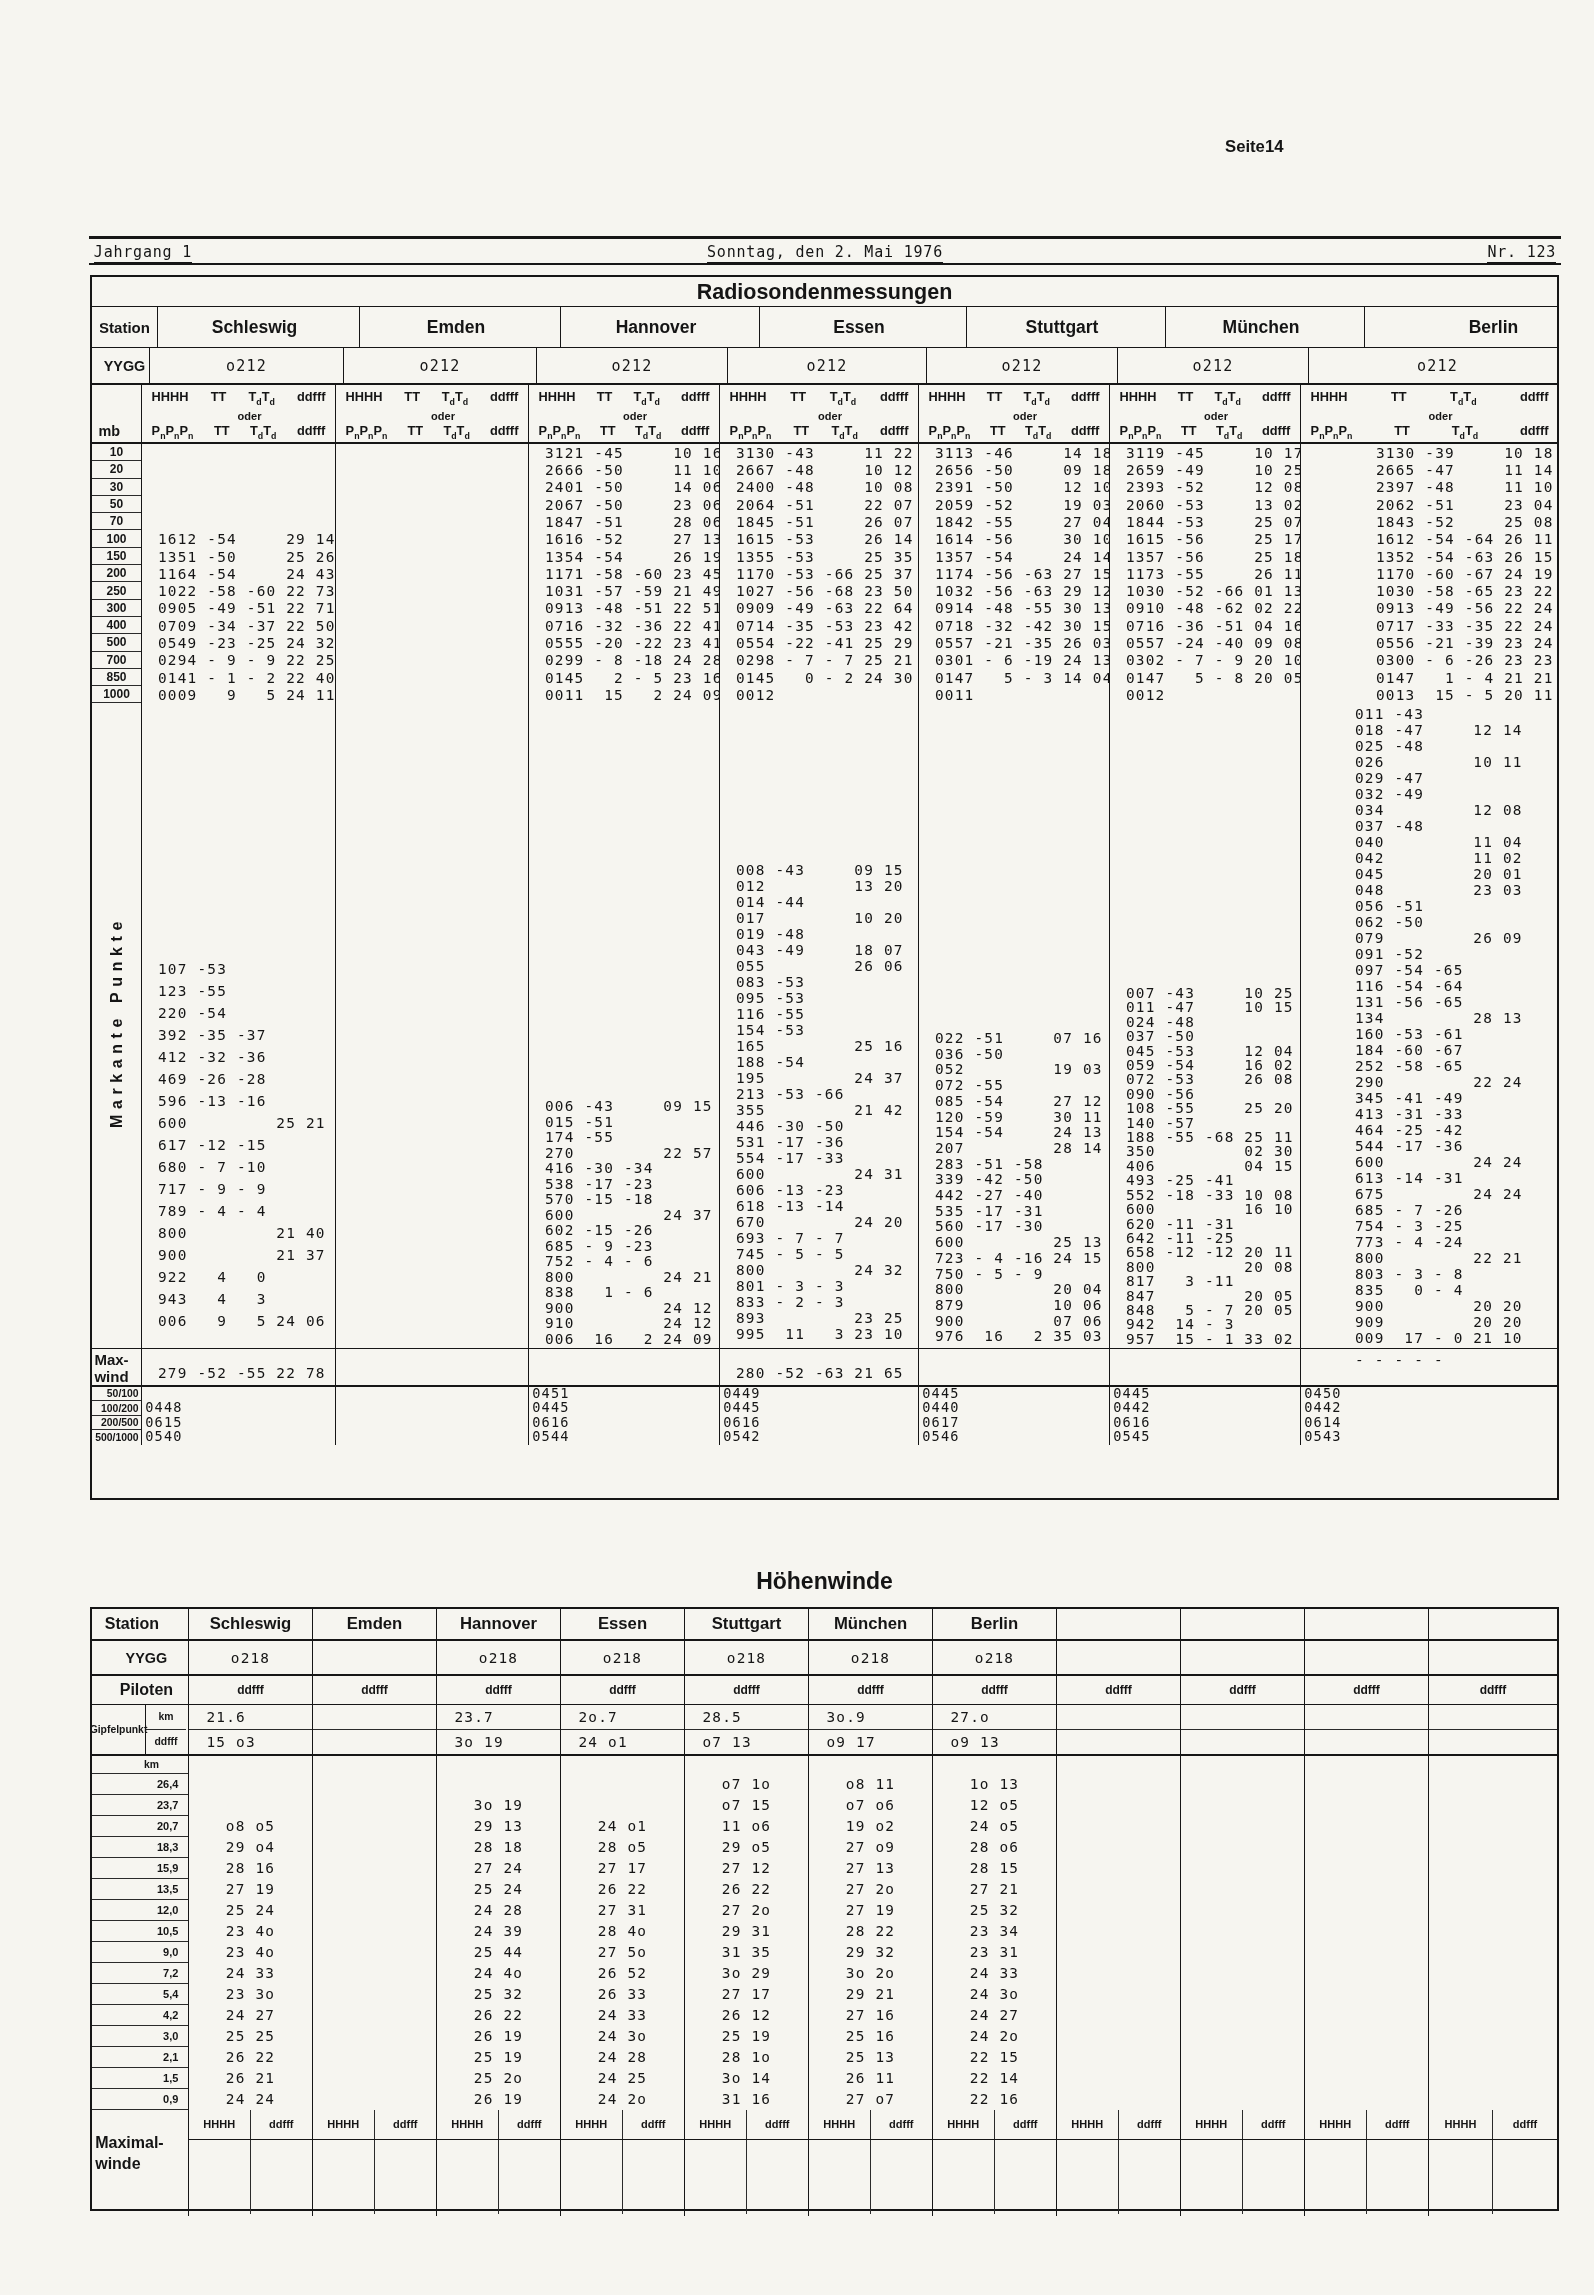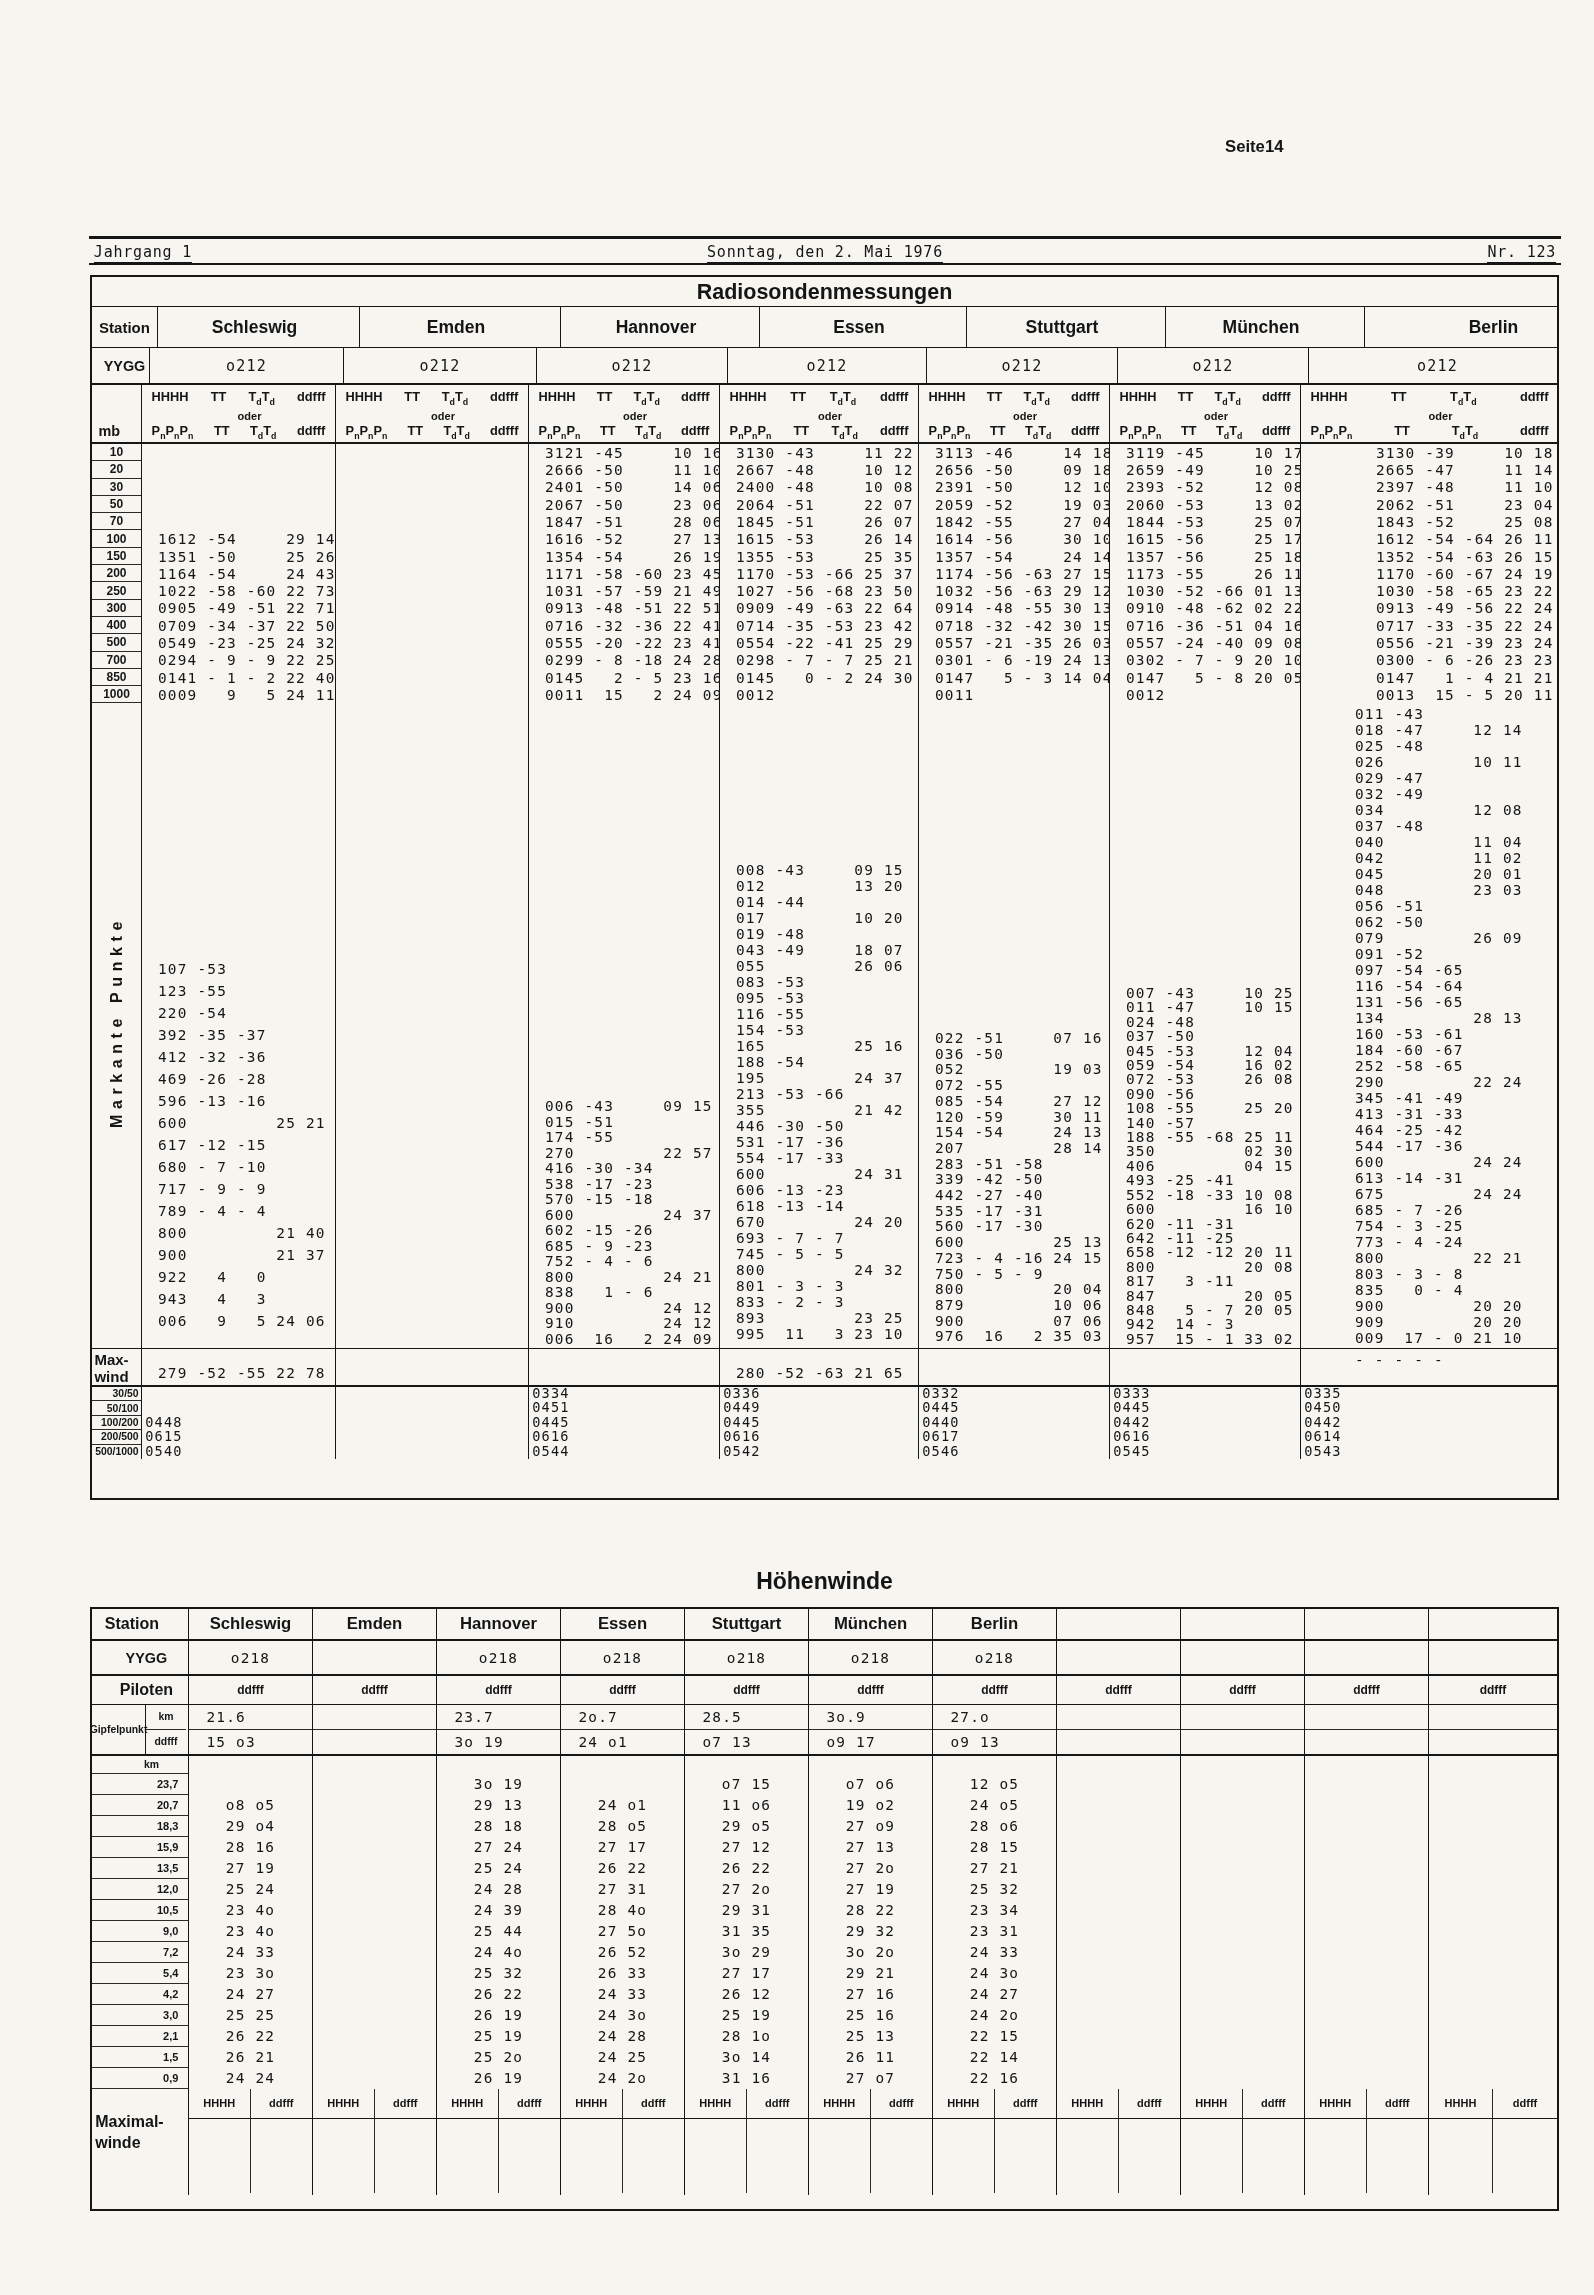--- a/index.html
+++ b/index.html
@@ -397,30 +397,20 @@
         <div class="cell dc tw bval" style="width:194px;padding-left:16px">279 -52 -55 22 78</div>
         <div class="cell dc tw bval" style="width:193px;padding-left:16px">&nbsp;</div>
         <div class="cell dc tw bval" style="width:191px;padding-left:16px">&nbsp;</div>
         <div class="cell dc tw bval" style="width:199px;padding-left:16px">280 -52 -63 21 65</div>
         <div class="cell dc tw bval" style="width:191px;padding-left:16px">&nbsp;</div>
         <div class="cell dc tw bval" style="width:191px;padding-left:16px">&nbsp;</div>
         <div class="cell dc tw bval topd" style="width:258px;padding-left:54px">- - - - -</div>
       </div>
       <div id="rs-ratios">
         <div class="rrow rt-row">
-          <div class="cell rt-lab" style="width:49px">30/50</div>
-          <div class="cell dc tw rt-val" style="width:194px">&nbsp;</div>
-          <div class="cell dc tw rt-val" style="width:193px">&nbsp;</div>
-          <div class="cell dc tw rt-val" style="width:191px">0334</div>
-          <div class="cell dc tw rt-val" style="width:199px">0336</div>
-          <div class="cell dc tw rt-val" style="width:191px">0332</div>
-          <div class="cell dc tw rt-val" style="width:191px">0333</div>
-          <div class="cell dc tw rt-val" style="width:258px">0335</div>
-        </div>
-        <div class="rrow rt-row">
           <div class="cell rt-lab" style="width:49px">50/100</div>
           <div class="cell dc tw rt-val" style="width:194px">&nbsp;</div>
           <div class="cell dc tw rt-val" style="width:193px">&nbsp;</div>
           <div class="cell dc tw rt-val" style="width:191px">0451</div>
           <div class="cell dc tw rt-val" style="width:199px">0449</div>
           <div class="cell dc tw rt-val" style="width:191px">0445</div>
           <div class="cell dc tw rt-val" style="width:191px">0445</div>
           <div class="cell dc tw rt-val" style="width:258px">0450</div>
         </div>
         <div class="rrow rt-row">
@@ -569,20 +559,34 @@
         <div class="cell dc" style="width:124px"></div>
         <div class="cell dc" style="width:124px"></div>
         <div class="cell dc" style="width:124px"></div>
         <div class="cell dc" style="width:124px"></div>
         <div class="cell dc" style="width:124px"></div>
         <div class="cell dc" style="width:124px"></div>
         <div class="cell dc" style="width:124px"></div>
         <div class="cell dc" style="width:129px"></div>
       </div>
       <div class="rrow hw-km">
+        <div class="cell km-lab" style="width:96px">26,4</div>
+        <div class="cell dc tw km-val" style="width:124px">&nbsp;</div>
+        <div class="cell dc tw km-val" style="width:124px">&nbsp;</div>
+        <div class="cell dc tw km-val" style="width:124px">&nbsp;</div>
+        <div class="cell dc tw km-val" style="width:124px">&nbsp;</div>
+        <div class="cell dc tw km-val" style="width:124px">o7 1o</div>
+        <div class="cell dc tw km-val" style="width:124px">o8 11</div>
+        <div class="cell dc tw km-val" style="width:124px">1o 13</div>
+        <div class="cell dc tw km-val" style="width:124px">&nbsp;</div>
+        <div class="cell dc tw km-val" style="width:124px">&nbsp;</div>
+        <div class="cell dc tw km-val" style="width:124px">&nbsp;</div>
+        <div class="cell dc tw km-val" style="width:129px">&nbsp;</div>
+      </div>
+      <div class="rrow hw-km">
         <div class="cell km-lab" style="width:96px">23,7</div>
         <div class="cell dc tw km-val" style="width:124px">&nbsp;</div>
         <div class="cell dc tw km-val" style="width:124px">&nbsp;</div>
         <div class="cell dc tw km-val" style="width:124px">3o 19</div>
         <div class="cell dc tw km-val" style="width:124px">&nbsp;</div>
         <div class="cell dc tw km-val" style="width:124px">o7 15</div>
         <div class="cell dc tw km-val" style="width:124px">o7 o6</div>
         <div class="cell dc tw km-val" style="width:124px">12 o5</div>
         <div class="cell dc tw km-val" style="width:124px">&nbsp;</div>
         <div class="cell dc tw km-val" style="width:124px">&nbsp;</div>

